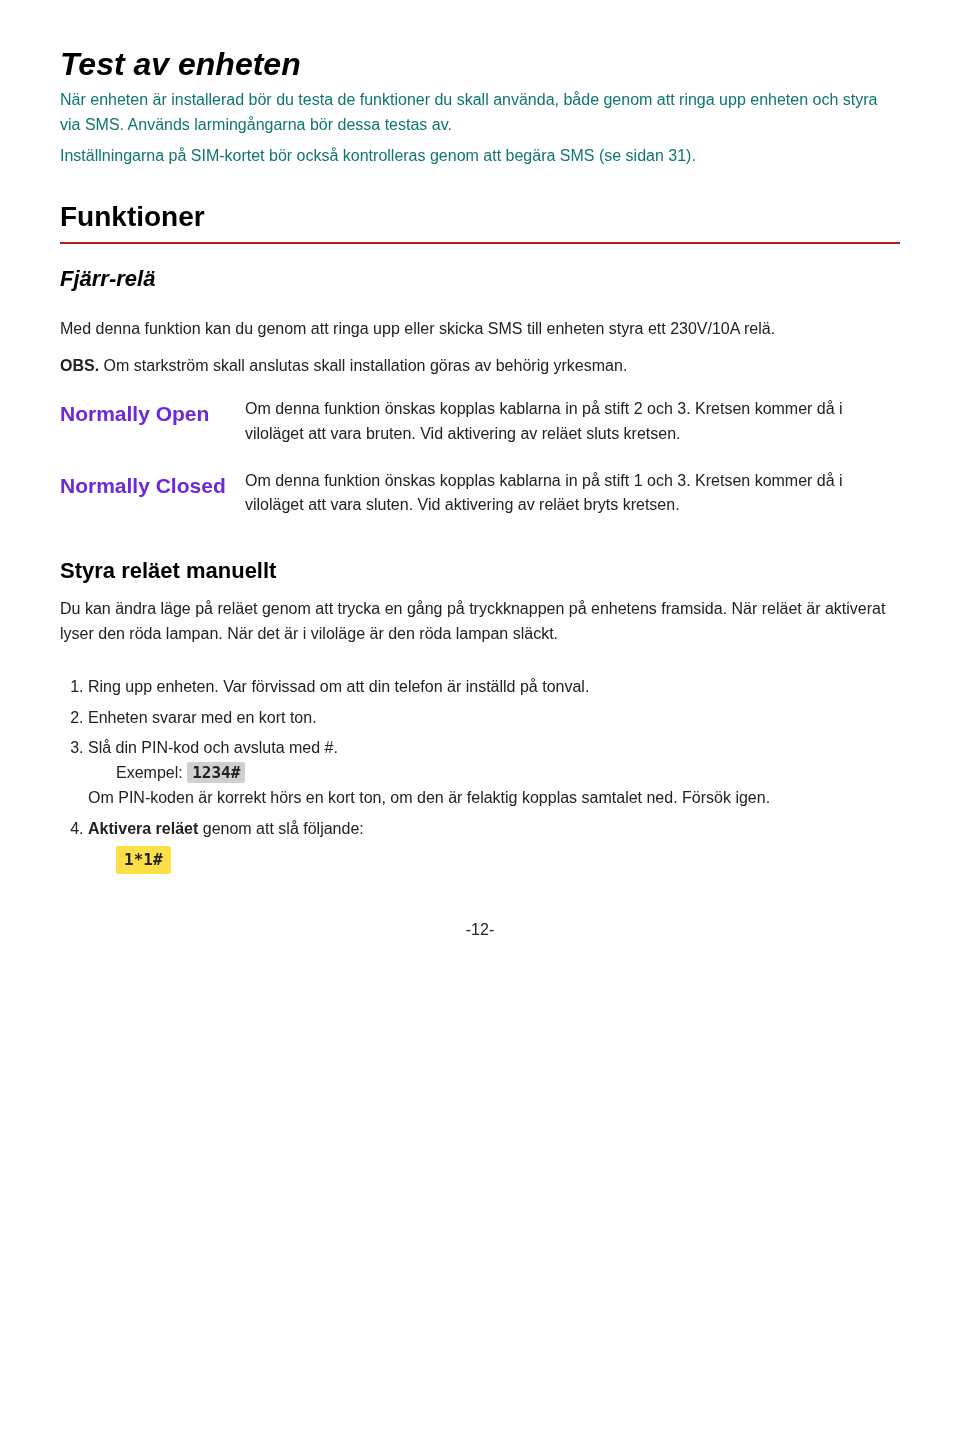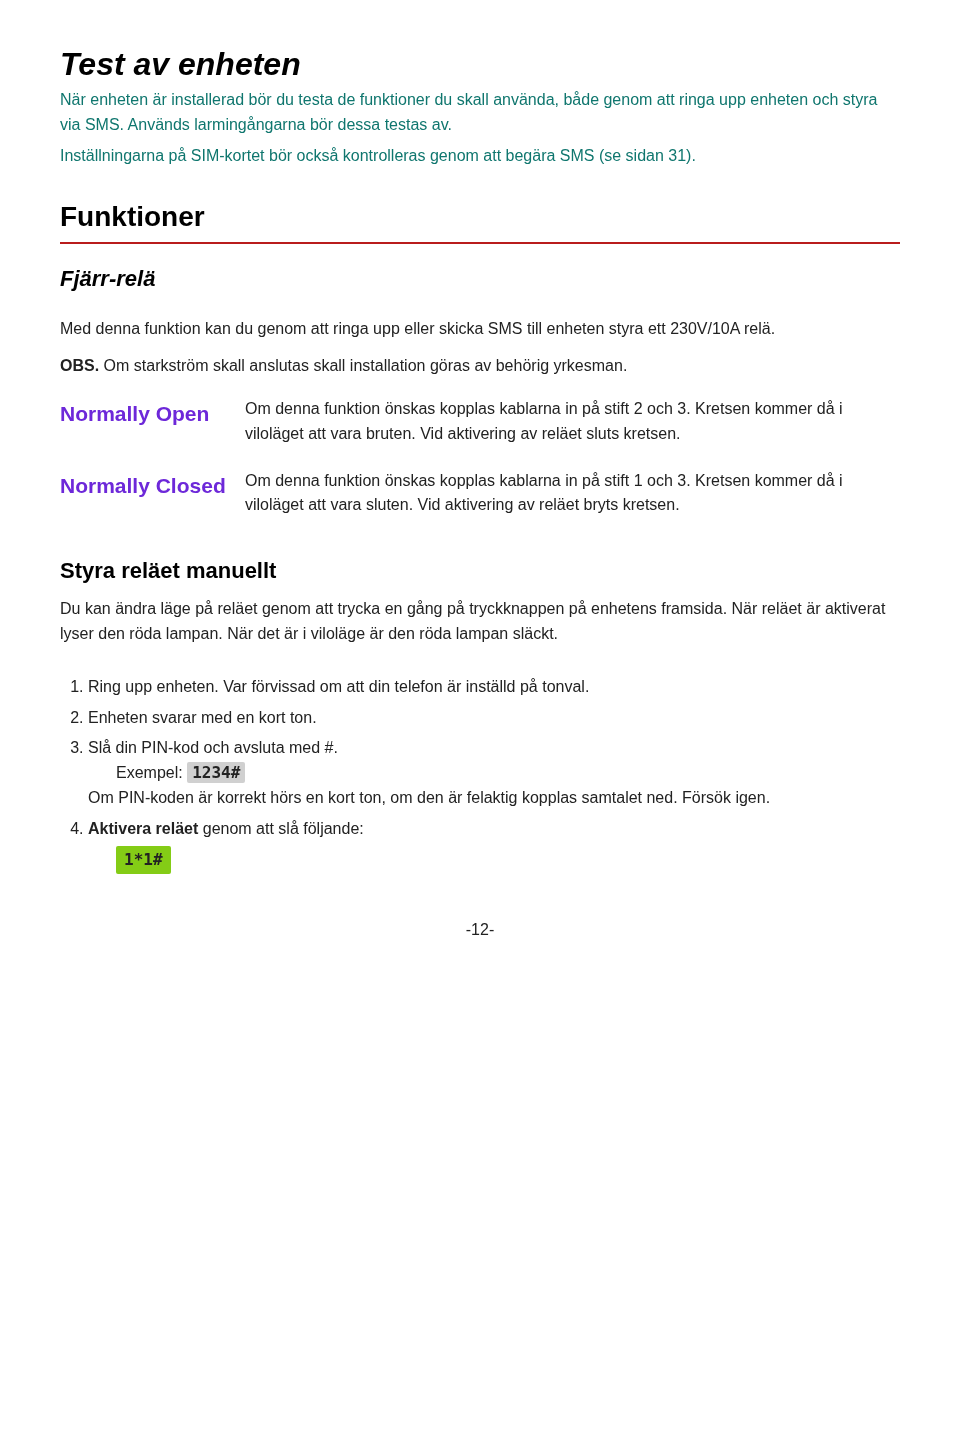--- a/index.html
+++ b/index.html
@@ -132,21 +132,21 @@
       background: #d0d0d0;
       padding: 1px 5px;
       font-family: monospace;
       font-size: 16px;
       border-radius: 2px;
       font-weight: bold;
     }
 
     .code-block {
       display: inline-block;
-      background: #84cc16;
+      background: #fde047;
       padding: 2px 8px;
       font-family: monospace;
       font-size: 16px;
       border-radius: 2px;
       font-weight: bold;
       margin: 4px 0 4px 28px;
     }
 
     .example-label {
       font-size: 16px;

